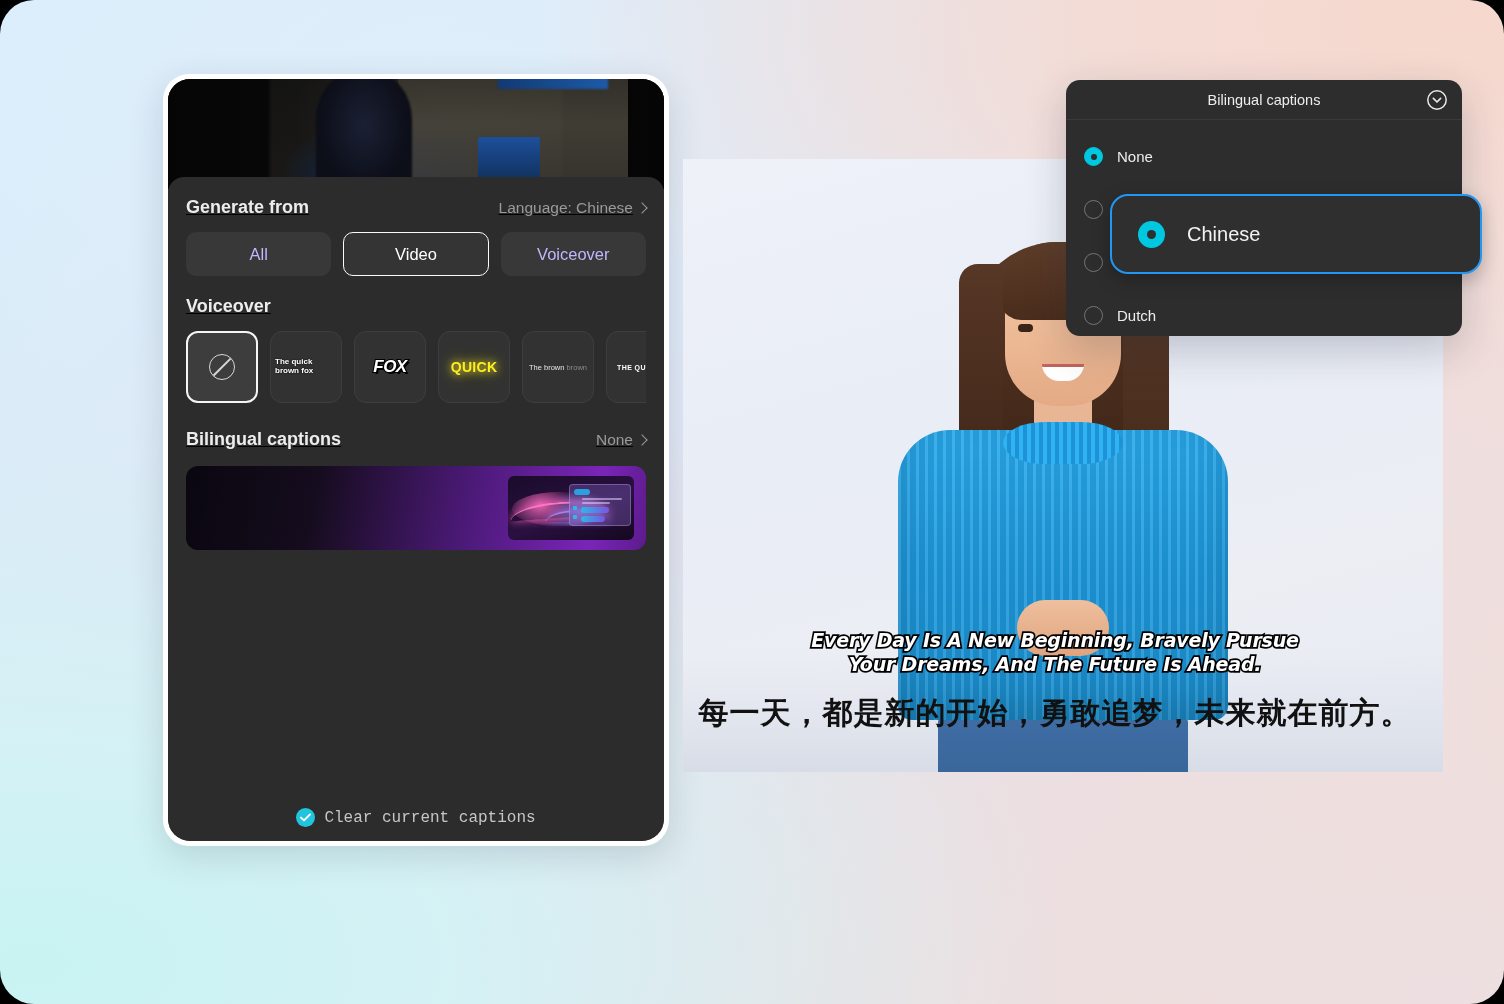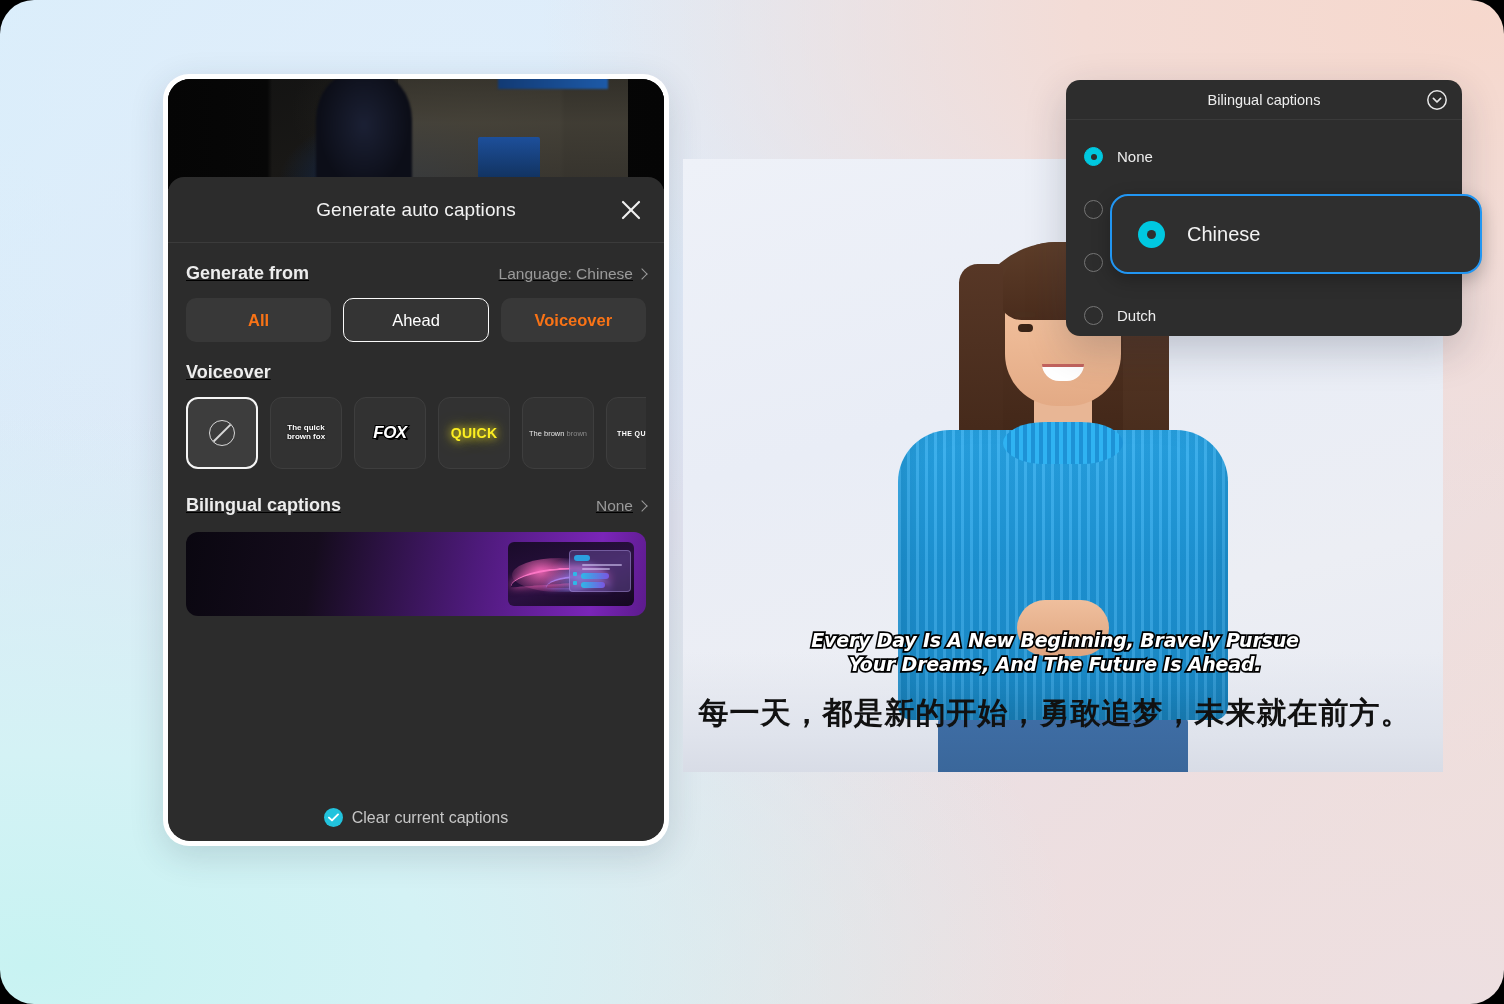--- a/index.html
+++ b/index.html
@@ -107,21 +107,21 @@
   .chev { display:inline-block; width:8px; height:8px;
     border-right:1.8px solid #9a9a9a; border-bottom:1.8px solid #9a9a9a;
     transform:rotate(-45deg); }
 
   
   #source-row { display:flex; gap:12px; margin-top:14px; }
   .source-btn {
     flex:1; height:44px; border-radius:10px;
     display:flex; align-items:center; justify-content:center;
     font-size:16.5px; cursor:pointer;
-    background:#383838; color:#f97316; border:1.5px solid transparent;font-weight:bold;
+    background:#383838; color:#c4b5fd; border:1.5px solid transparent;
   }
   .source-btn.selected {
     background:#343434; color:#ffffff; border:1.6px solid #fafafa; font-weight:400;
   }
 
   
   #tpl-strip {
     display:flex; gap:12px; margin-top:14px;
     overflow:hidden;
   }
@@ -134,21 +134,21 @@
   }
   .tpl.selected { border:2px solid #f5f5f5; background:#3d3d3d; }
   .tpl-none-icon { width:26px; height:26px; position:relative; }
   .tpl-none-icon .c {
     position:absolute; inset:0; border:1.8px solid #d8d8d8; border-radius:50%;
   }
   .tpl-none-icon .s {
     position:absolute; left:50%; top:1px; width:1.8px; height:24px;
     background:#d8d8d8; transform:translateX(-50%) rotate(45deg);
   }
-  .t-plain { color:#fff; font-size:8px; font-weight:700; text-align:center;
+  .t-plain { color:#fff; font-size:8px; font-weight:700; 
     text-shadow:0 0 2px #000; line-height:1.1; padding:0 4px; }
   .t-fox {
     color:#fff; font-size:17px; font-weight:900; font-style:italic;
     -webkit-text-stroke:2.2px #000; paint-order:stroke fill;
     letter-spacing:-.5px; text-shadow:2px 2px 0 #000;
   }
   .t-deny {
     color:#fcee21; font-size:14px; font-weight:900; letter-spacing:.3px;
     text-shadow:0 0 8px rgba(252,238,33,.95), 0 0 16px rgba(252,238,33,.55);
   }
@@ -219,20 +219,21 @@
   #sheet-footer { padding:0 18px 14px; }
   #generate-btn {
     height:54px; border-radius:11px;
     background:#00CADD;
     display:flex; align-items:center; justify-content:center;
     color:#0a1012; font-size:18px; font-weight:700; cursor:pointer;
   }
   #clear-row {
     margin-top:0; display:flex; align-items:center; justify-content:center; gap:9px;
     cursor:pointer;
+    font-family:Liberation Mono, monospace;
   }
   #clear-check {
     width:19px; height:19px; border-radius:50%; background:#22c3dd;
     display:flex; align-items:center; justify-content:center;
   }
   #clear-label { color:#c6c6c6; font-size:16px; }
 
   
   #preview {
     position:absolute; left:683px; top:159px; width:760px; height:613px;
@@ -382,43 +383,34 @@
 
       <div id="phone-video">
         <div class="vid-wall"></div>
         <div class="vid-tv"></div>
         <div class="vid-person"></div>
         <div class="vid-laptop"></div>
       </div>
 
       <div id="sheet">
 
-        <div id="sheet-header">
-          <div id="sheet-title">Generate auto captions</div>
-          <div id="sheet-close">
-            <svg width="22" height="22" viewBox="0 0 22 22">
-              <line x1="3" y1="3" x2="19" y2="19" stroke="#f0f0f0" stroke-width="2.2" stroke-linecap="round"></line>
-              <line x1="19" y1="3" x2="3" y2="19" stroke="#f0f0f0" stroke-width="2.2" stroke-linecap="round"></line>
-            </svg>
-          </div>
-        </div>
 
         <div class="sheet-body">
 
           <div class="row-head">
             <div class="lbl">Generate from</div>
             <div class="val">
               <span>Language: Chinese</span>
               <i class="chev"></i>
             </div>
           </div>
 
           <div id="source-row">
             <div class="source-btn">All</div>
-            <div class="source-btn selected">Ahead</div>
+            <div class="source-btn selected">Video</div>
             <div class="source-btn">Voiceover</div>
           </div>
 
           <div class="row-head">
             <div class="lbl">Voiceover</div>
           </div>
 
           <div id="tpl-strip">
             <div class="tpl selected">
               <div class="tpl-none-icon">

